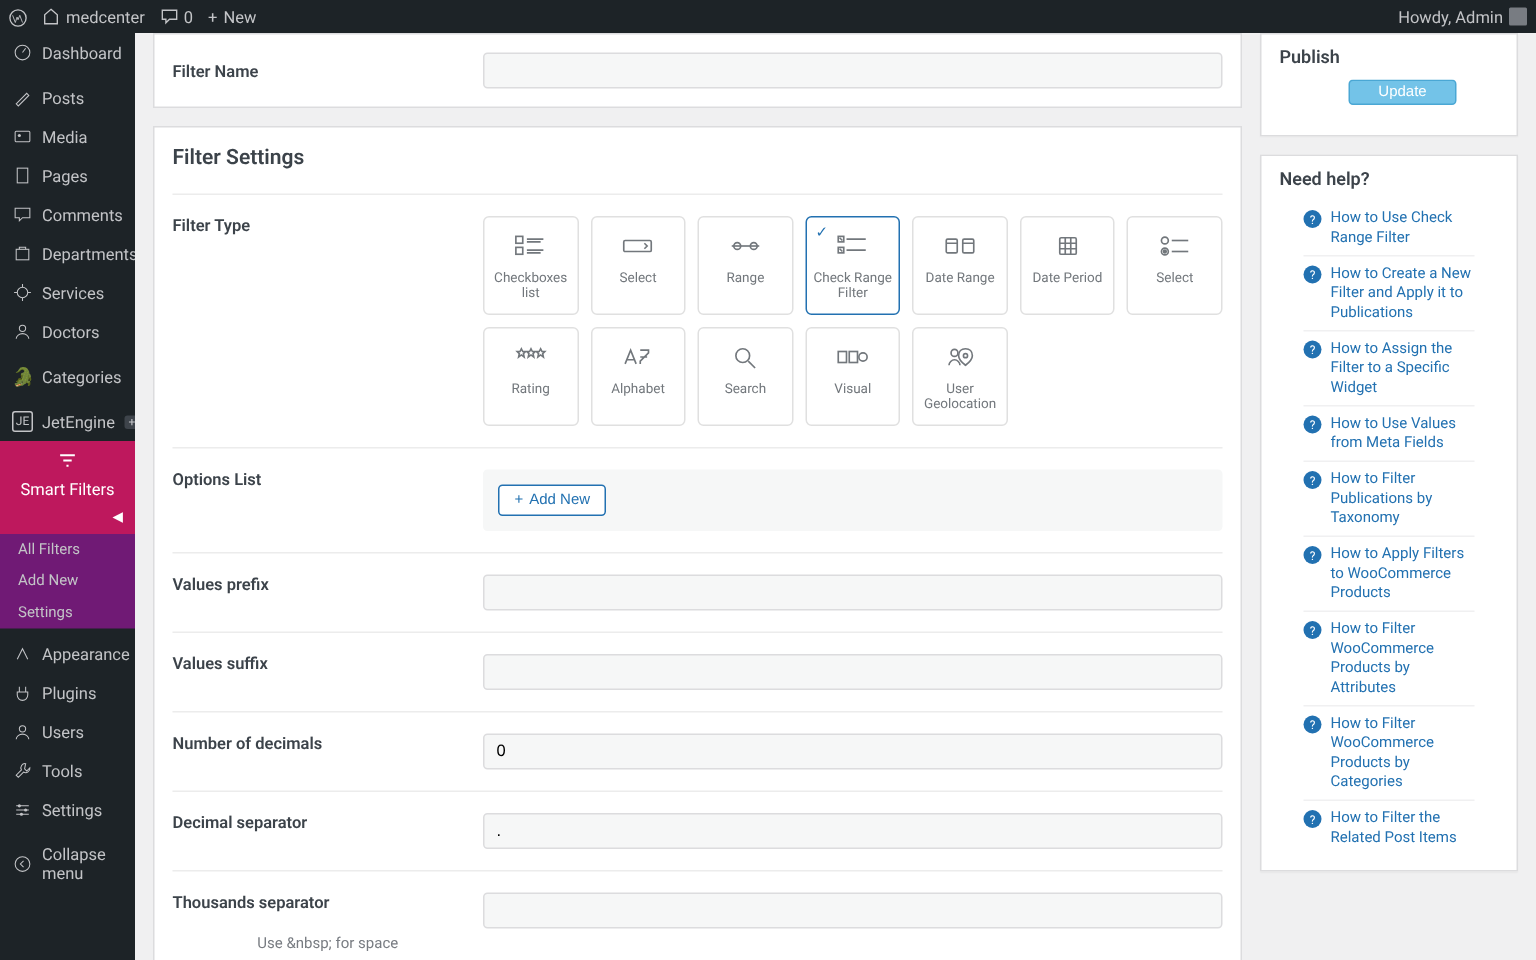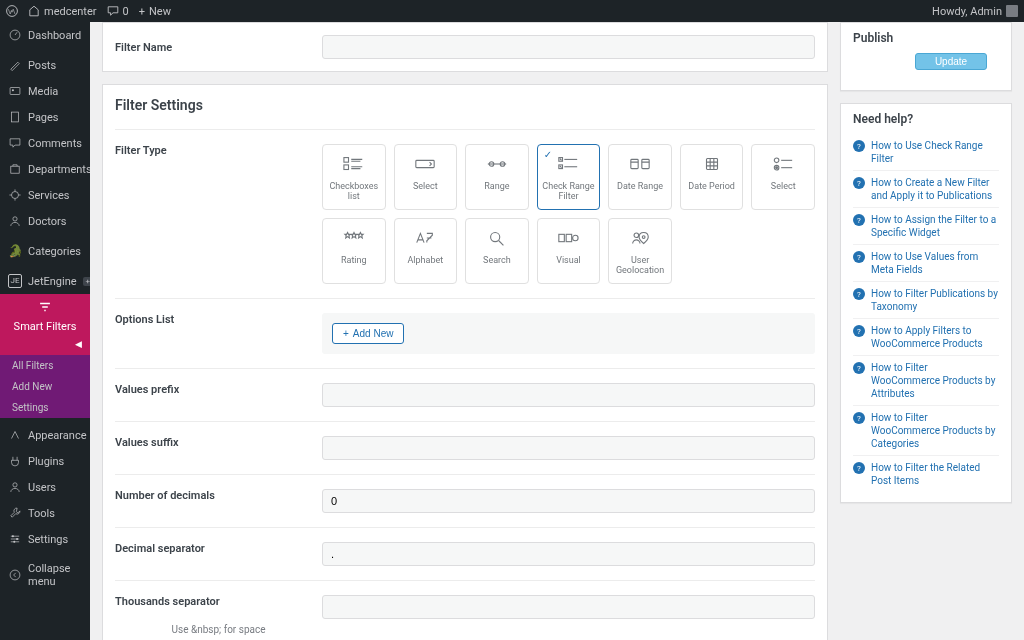--- a/index.html
+++ b/index.html
@@ -1,20 +1,20 @@
 <!DOCTYPE html>
 <html><head>
 <meta charset="utf-8">
 <style>
 * { margin: 0; padding: 0; box-sizing: border-box; }
 body { font-family: -apple-system, BlinkMacSystemFont, "Segoe UI", Roboto, sans-serif; font-size: 13px; color: #3c434a; background: #f0f0f1; }
 
 
 .adminbar { height: 22px; background: #1d2327; color: #c3c4c7; display: flex; align-items: center; padding: 0 6px; font-size: 11px; justify-content: space-between; }
-.adminbar-left, .adminbar-right { display: flex; align-items: center; gap: 10px; }
+.adminbar-left, .adminbar-right { display: flex; align-items: flex-end; gap: 10px; }
 .adminbar-item { display: flex; align-items: center; gap: 4px; cursor: pointer; }
 .adminbar svg { width: 12px; height: 12px; fill: #c3c4c7; }
 .avatar { width: 12px; height: 12px; background: #787c82; border-radius: 1px; }
 
 
 .adminmenu { position: fixed; top: 22px; left: 0; bottom: 0; width: 90px; background: #1d2327; color: #c3c4c7; font-size: 11px; overflow-y: auto; }
 .menu-item { display: flex; align-items: center; gap: 6px; padding: 6px 8px; cursor: pointer; }
 .menu-item.current { background: #be185d; color: #fff; flex-direction: column; }
 .menu-item svg, .menu-item .mi-icon { width: 14px; height: 14px; fill: currentColor; flex-shrink: 0; display: inline-block; }
 .menu-item .badge { font-size: 8px; background: #3e444b; padding: 0 3px; border-radius: 2px; margin-left: auto; }
@@ -24,21 +24,21 @@
 .arrow-right { margin-left: auto; font-size: 9px; }
 
 
 .wrap { margin-left: 90px; padding: 0 12px 30px; display: flex; gap: 12px; }
 .main { flex: 1; min-width: 0; }
 .sidebar { width: 172px; flex-shrink: 0; }
 
 
 .postbox { background: #fff; border: 1px solid #dcdcde; box-shadow: 0 1px 1px rgba(0,0,0,.04); margin-bottom: 12px; }
 .postbox-header { padding: 8px 12px; font-size: 12px; font-weight: 600; }
-.postbox-inside { padding: 0 12px 10px; }
+.postbox-inside { padding: 0 28px 10px; }
 
 
 .name-row { background: #fff; border: 1px solid #dcdcde; padding: 12px; margin-bottom: 12px; display: flex; align-items: center; gap: 12px; }
 .name-row label { font-size: 11px; font-weight: 600; width: 195px; }
 .name-input { flex: 1; height: 24px; background: #f6f7f7; border: 1px solid #dcdcde; border-radius: 3px; padding: 0 8px; }
 
 
 .settings { background: #fff; border: 1px solid #dcdcde; padding: 12px 12px 4px; }
 .settings h2 { font-size: 14px; font-weight: 600; margin-bottom: 16px; }
 .setting-row { display: flex; padding: 14px 0; border-top: 1px solid #ececec; }

